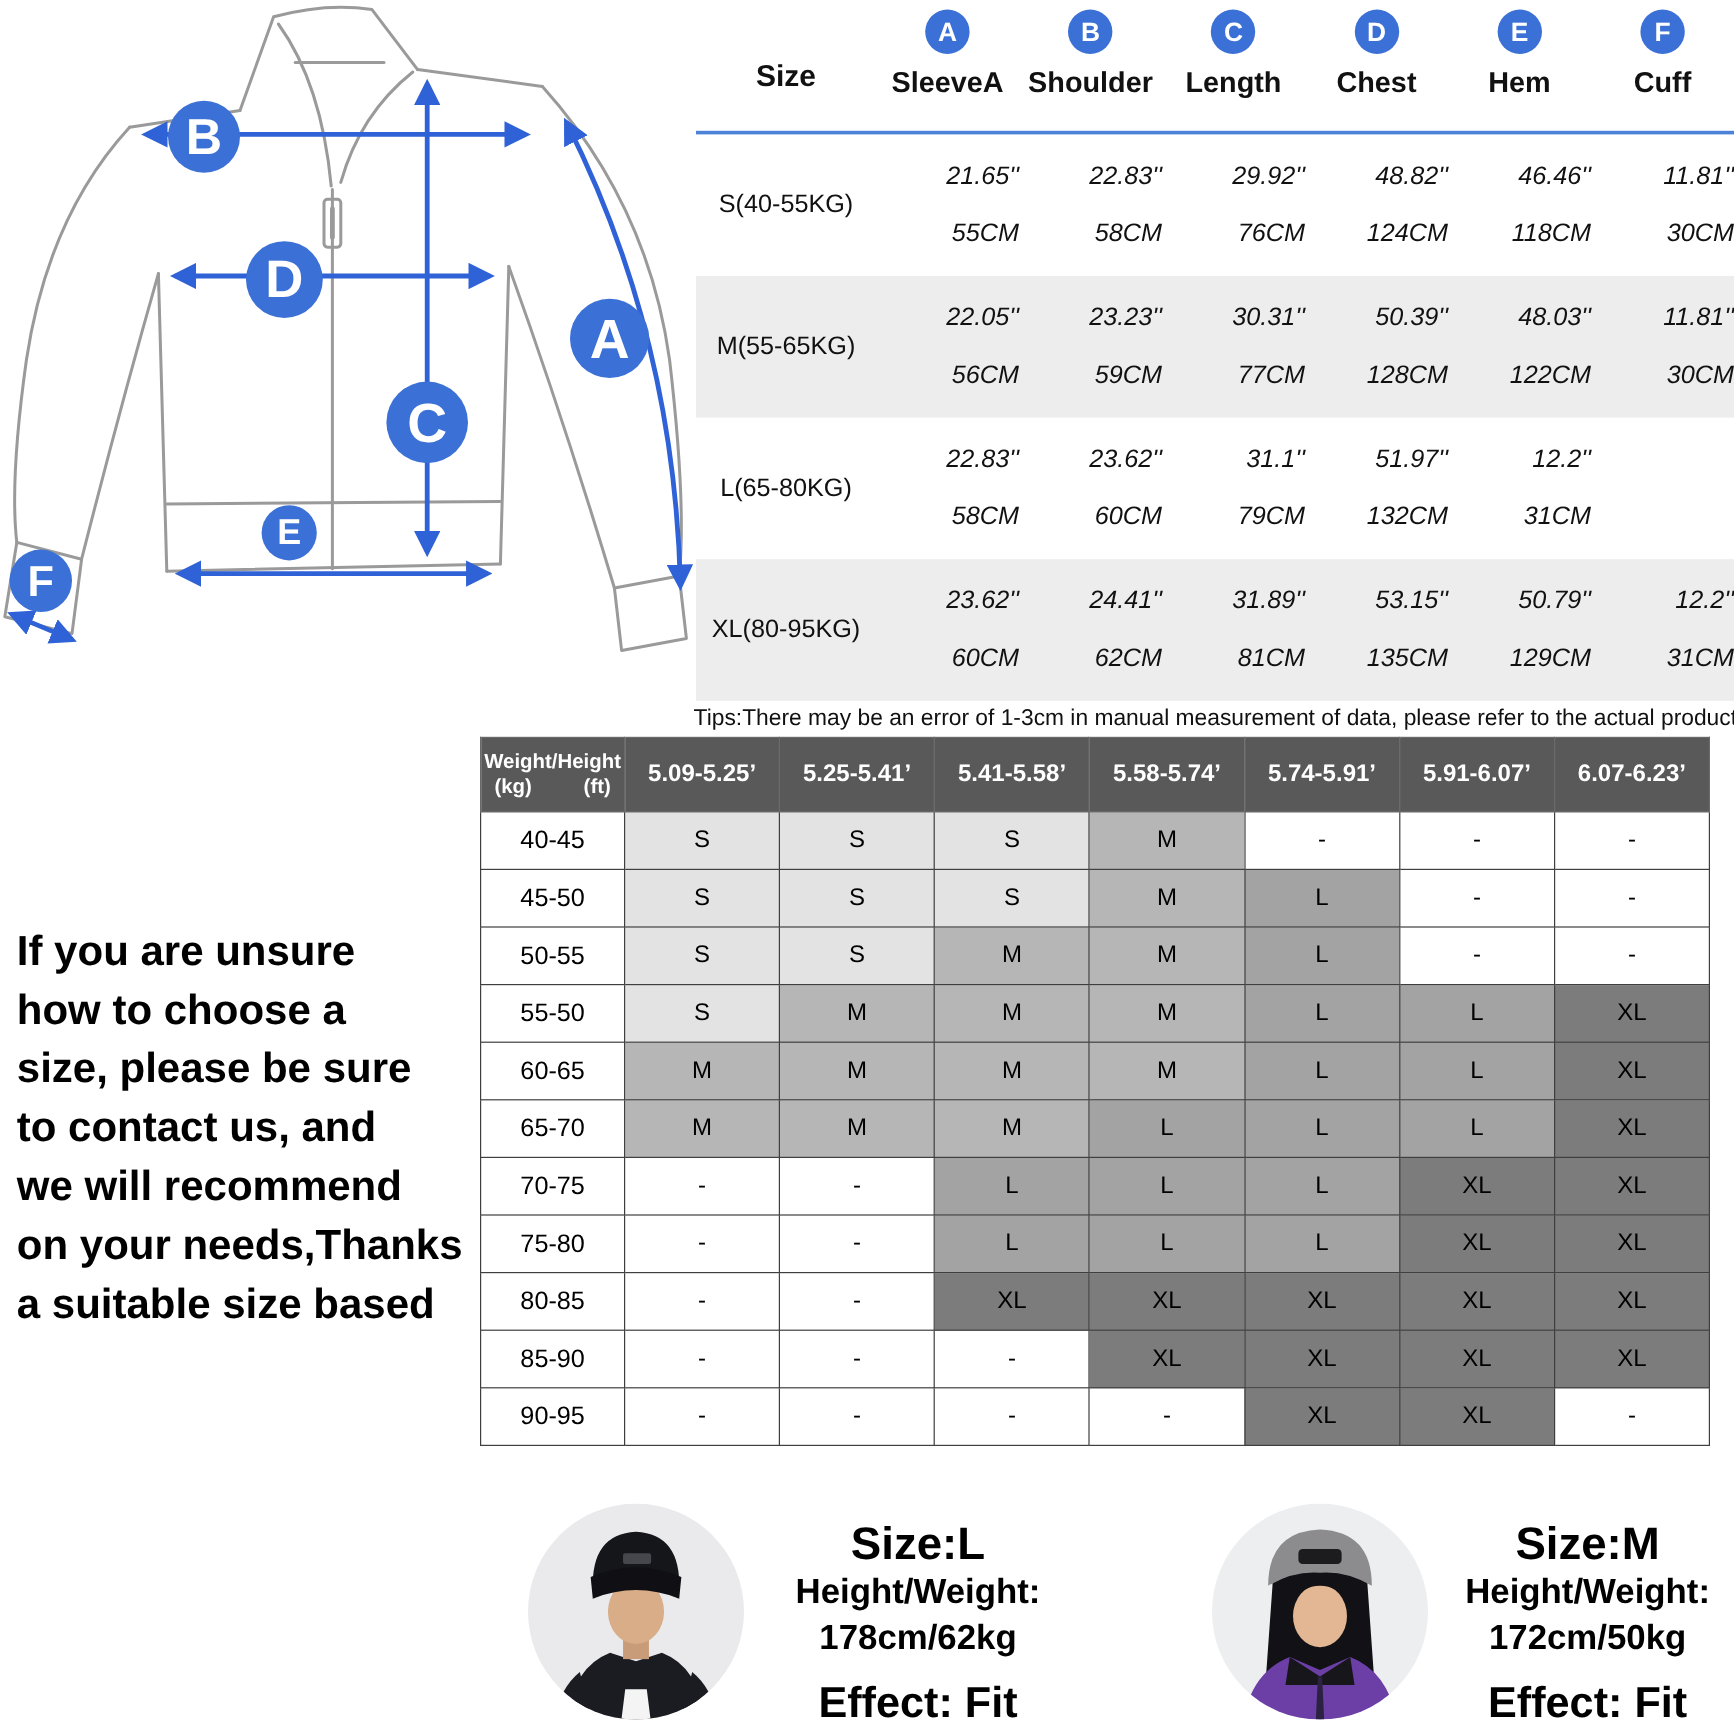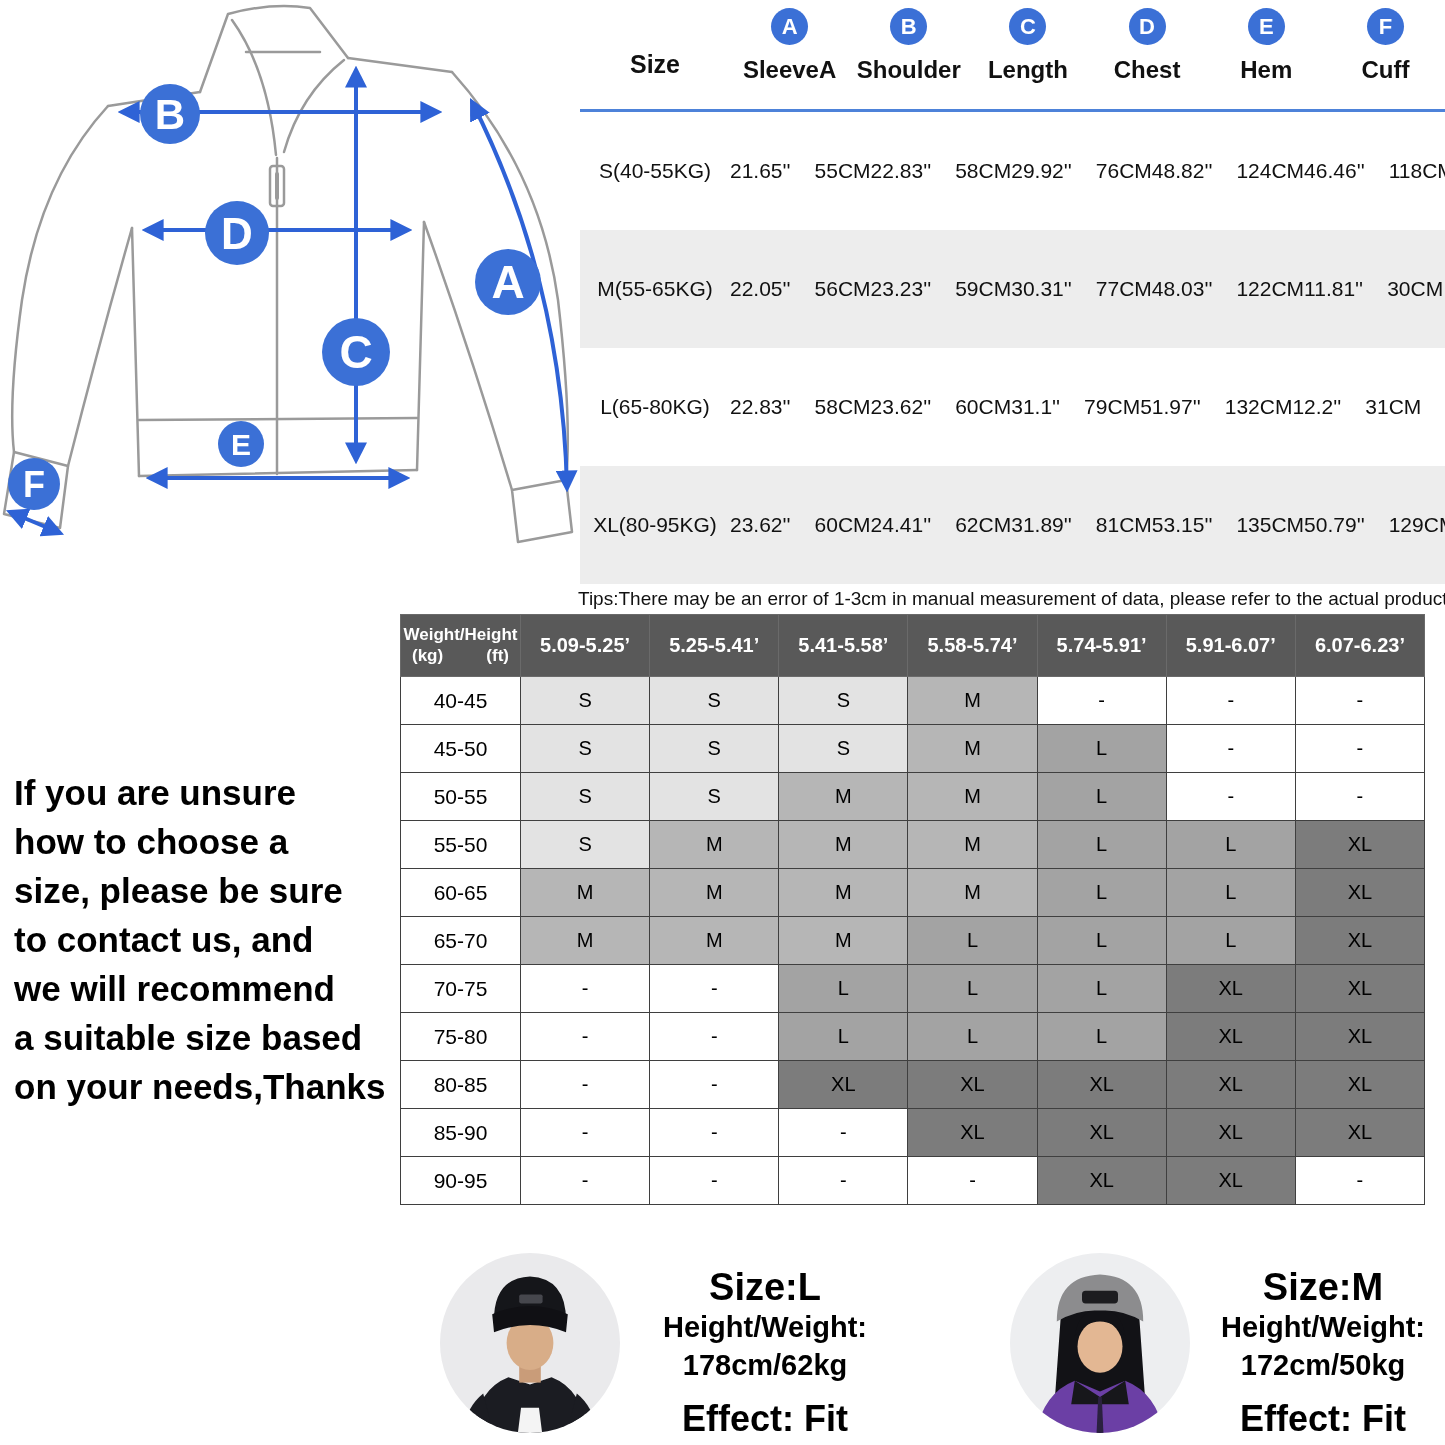--- a/index.html
+++ b/index.html
@@ -20,21 +20,21 @@
   .st-header { display:grid; grid-template-columns:150px repeat(6,1fr); height:112px;
                border-bottom:3px solid #4d82d9; }
   .st-corner { align-self:end; justify-self:center; font-weight:bold; font-size:25px; padding-bottom:30px; }
   .st-hcell { display:flex; flex-direction:column; align-items:center; padding-top:8px; }
   .letter-badge { width:37px; height:37px; border-radius:50%; background:#3b70d6; color:#fff;
                   font-weight:bold; font-size:22px; display:flex; align-items:center; justify-content:center; }
   .st-hlabel { font-weight:bold; font-size:24px; margin-top:11px; }
   .st-row { display:grid; grid-template-columns:150px repeat(6,1fr); height:118px; align-items:center; }
   .st-row.alt { background:#ededed; }
   .st-rowlabel { text-align:center; font-size:21px; }
-  .st-cell { display:flex; gap:24px; text-align:right; font-size:21px; }
+  .st-cell { display:flex; flex-direction:column; gap:24px; text-align:right; font-size:21px;font-style:italic; }
 
   .tips { position:absolute; left:578px; top:588px; width:867px; font-size:19px; text-align:center;
           white-space:nowrap; color:#111; }
 
   
   .fit-table { position:absolute; left:400px; top:614px; width:1025px; border-collapse:collapse;
                table-layout:fixed; }
   .fit-table th, .fit-table td { text-align:center; vertical-align:middle; }
   .fit-table thead th { background:#595959; color:#fff; font-weight:bold; font-size:20px;
                         height:62px; border:1px solid #6a6a6a; }
@@ -184,20 +184,24 @@
           </div>
           <div class="st-cell">
             <div class="st-inch">23.23''</div>
             <div class="st-cm">59CM</div>
           </div>
           <div class="st-cell">
             <div class="st-inch">30.31''</div>
             <div class="st-cm">77CM</div>
           </div>
           <div class="st-cell">
+            <div class="st-inch">50.39''</div>
+            <div class="st-cm">128CM</div>
+          </div>
+          <div class="st-cell">
             <div class="st-inch">48.03''</div>
             <div class="st-cm">122CM</div>
           </div>
           <div class="st-cell">
             <div class="st-inch">11.81''</div>
             <div class="st-cm">30CM</div>
           </div>
         </div>
         <div class="st-row">
           <div class="st-rowlabel">L(65-80KG)</div>
@@ -389,22 +393,22 @@
         </tr>
       </tbody>
   </table>
 
   <div class="note" id="note-box">
       <div>If you are unsure</div>
       <div>how to choose a</div>
       <div>size, please be sure</div>
       <div>to contact us, and</div>
       <div>we will recommend</div>
+      <div>on your needs,Thanks</div>
       <div>a suitable size based</div>
-      <div>on your needs,Thanks</div>
     </div>
 
   <div class="avatar left">
     <svg viewBox="0 0 100 100">
       <defs>
           <clipPath id="cp1">
             <circle cx="50" cy="50" r="50"></circle>
           </clipPath>
         </defs>
       <circle cx="50" cy="50" r="50" fill="#eaeaec"></circle>

